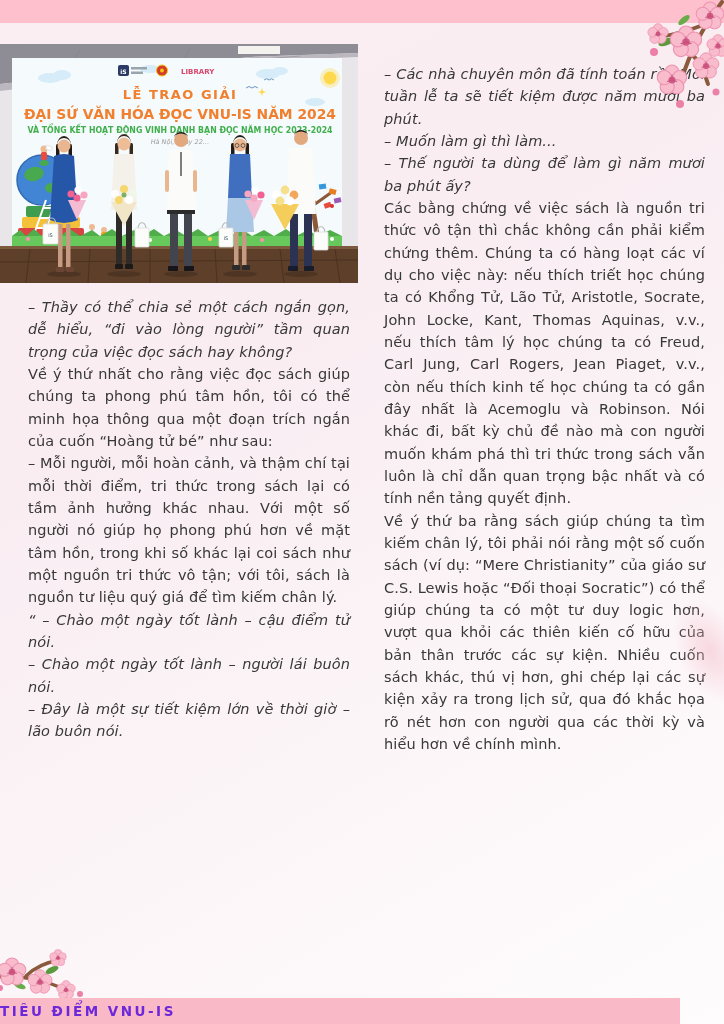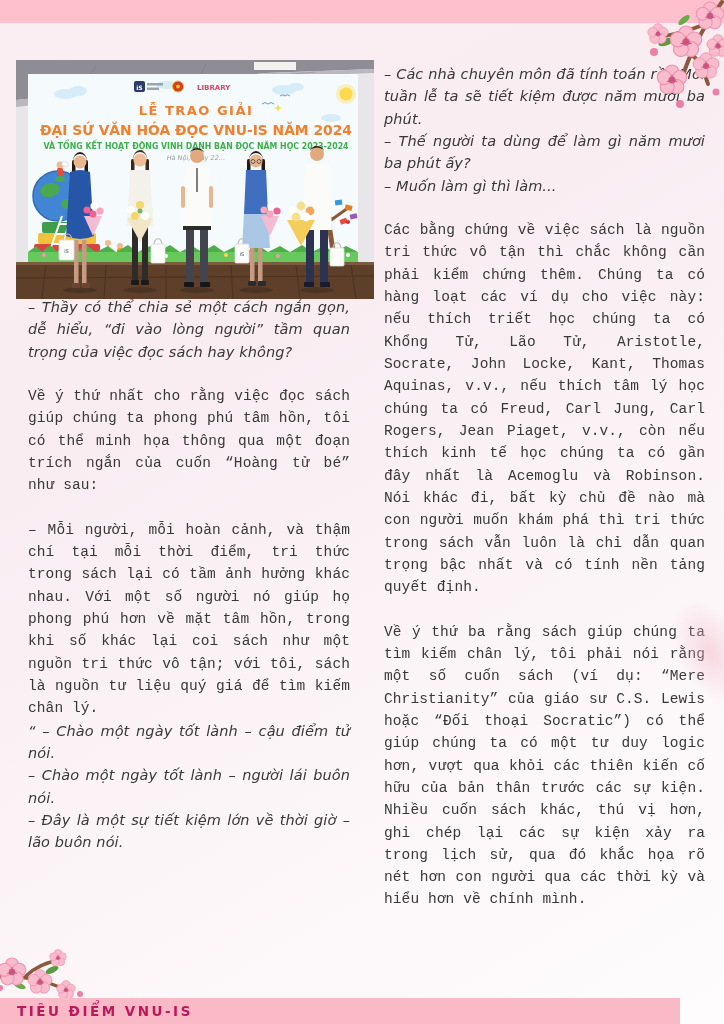--- a/index.html
+++ b/index.html
@@ -2,41 +2,41 @@
 <html><head>
 <meta charset="utf-8">
 <style>
   html,body{margin:0;padding:0;}
   .page{
     position:relative;width:724px;height:1024px;overflow:hidden;
     background:linear-gradient(150deg,#fbeef3 0%,#f9edf2 35%,#fcf6f8 70%,#fefcfd 100%);
     font-family:"DejaVu Sans","Liberation Sans",sans-serif;
   }
   .topbar{position:absolute;left:0;top:0;width:724px;height:23px;background:#ffc0cd;}
-  .photo{position:absolute;left:0;top:43px;width:358px;height:241px;margin:16px;}
+  .photo{position:absolute;left:0;top:43px;width:358px;height:241px;margin:0;}
   .photo svg{display:block;width:100%;height:100%;}
   .col{position:absolute;text-align:justify;color:#383838;font-size:14.5px;line-height:1.54;letter-spacing:.1px;}
   .col-left{left:28px;top:296px;width:322px;}
   .col-right{left:384px;top:63px;width:321px;}
   .col p{margin:0;}
-  .col p.gap{margin-top:22px;font-family:Liberation Mono, monospace;}
+  .col p.gap{}
   .it{font-style:italic;}
   .blossom-tr{position:absolute;right:0;top:0;width:130px;height:140px;}
   .blossom-bl{position:absolute;left:-6px;top:944px;width:130px;height:58px;}
   .petal-mark{
     position:absolute;right:-18px;top:596px;width:64px;height:110px;border-radius:50%;
     background:radial-gradient(closest-side,rgba(243,183,200,.5),rgba(243,183,200,0));
     transform:rotate(-25deg);
   }
   .footer-bar{
     position:absolute;left:0;top:998px;width:680px;height:26px;background:#f9b9c7;
     display:flex;align-items:center;
   }
   .footer-bar span{
-    padding-left:17px;font-size:13.5px;font-weight:bold;color:#be185d;letter-spacing:2.5px;
+    font-size:13.5px;font-weight:bold;color:#6d28d9;letter-spacing:2.5px;
   }
 </style>
 </head>
 <body>
 
 <div class="page">
 
   <div class="topbar"></div>
 
   <figure class="photo">
@@ -271,22 +271,22 @@
     <p class="it">– Thầy có thể chia sẻ một cách ngắn gọn, dễ hiểu, “đi vào lòng người” tầm quan trọng của việc đọc sách hay không?</p>
     <p class="gap">Về ý thứ nhất cho rằng việc đọc sách giúp chúng ta phong phú tâm hồn, tôi có thể minh họa thông qua một đoạn trích ngắn của cuốn “Hoàng tử bé” như sau:</p>
     <p class="gap">– Mỗi người, mỗi hoàn cảnh, và thậm chí tại mỗi thời điểm, tri thức trong sách lại có tầm ảnh hưởng khác nhau. Với một số người nó giúp họ phong phú hơn về mặt tâm hồn, trong khi số khác lại coi sách như một nguồn tri thức vô tận; với tôi, sách là nguồn tư liệu quý giá để tìm kiếm chân lý.</p>
     <p class="it">“ – Chào một ngày tốt lành – cậu điểm tử nói.</p>
     <p class="it">– Chào một ngày tốt lành – người lái buôn nói.</p>
     <p class="it">– Đây là một sự tiết kiệm lớn về thời giờ – lão buôn nói.</p>
   </div>
 
   <div class="col col-right">
     <p class="it">– Các nhà chuyên môn đã tính toán rồi. Mỗi tuần lễ ta sẽ tiết kiệm được năm mươi ba phút.</p>
+    <p class="it">– Muốn làm gì thì làm...</p>
     <p class="it">– Thế người ta dùng để làm gì năm mươi ba phút ấy?</p>
-    <p class="it">– Muốn làm gì thì làm...</p>
     <p class="gap">Các bằng chứng về việc sách là nguồn tri thức vô tận thì chắc không cần phải kiểm chứng thêm. Chúng ta có hàng loạt các ví dụ cho việc này: nếu thích triết học chúng ta có Khổng Tử, Lão Tử, Aristotle, Socrate, John Locke, Kant, Thomas Aquinas, v.v., nếu thích tâm lý học chúng ta có Freud, Carl Jung, Carl Rogers, Jean Piaget, v.v., còn nếu thích kinh tế học chúng ta có gần đây nhất là Acemoglu và Robinson. Nói khác đi, bất kỳ chủ đề nào mà con người muốn khám phá thì tri thức trong sách vẫn luôn là chỉ dẫn quan trọng bậc nhất và có tính nền tảng quyết định.</p>
     <p class="gap">Về ý thứ ba rằng sách giúp chúng ta tìm kiếm chân lý, tôi phải nói rằng một số cuốn sách (ví dụ: “Mere Christianity” của giáo sư C.S. Lewis hoặc “Đối thoại Socratic”) có thể giúp chúng ta có một tư duy logic hơn, vượt qua khỏi các thiên kiến cố hữu của bản thân trước các sự kiện. Nhiều cuốn sách khác, thú vị hơn, ghi chép lại các sự kiện xảy ra trong lịch sử, qua đó khắc họa rõ nét hơn con người qua các thời kỳ và hiểu hơn về chính mình.</p>
   </div>
 
   <svg class="blossom-tr" viewBox="0 0 130 140">
     <defs>
       <g id="fl1">
         <g fill="#f8bccd" stroke="#ef93b2" stroke-width="0.7">
           <circle cx="0" cy="-5" r="4.4"></circle>
             <circle cx="4.8" cy="-1.5" r="4.4"></circle>

